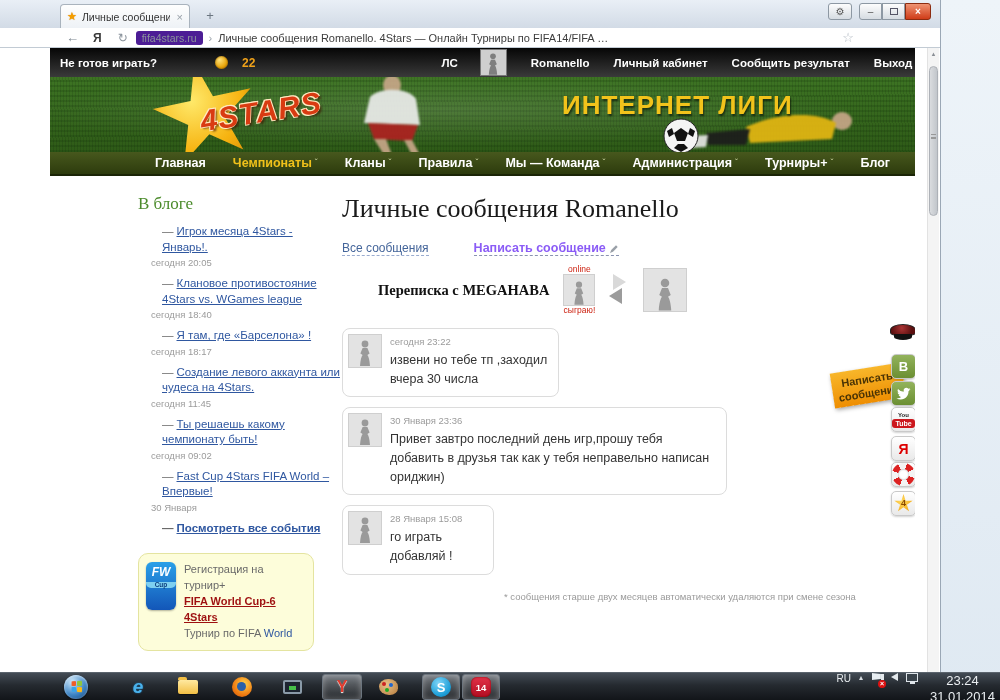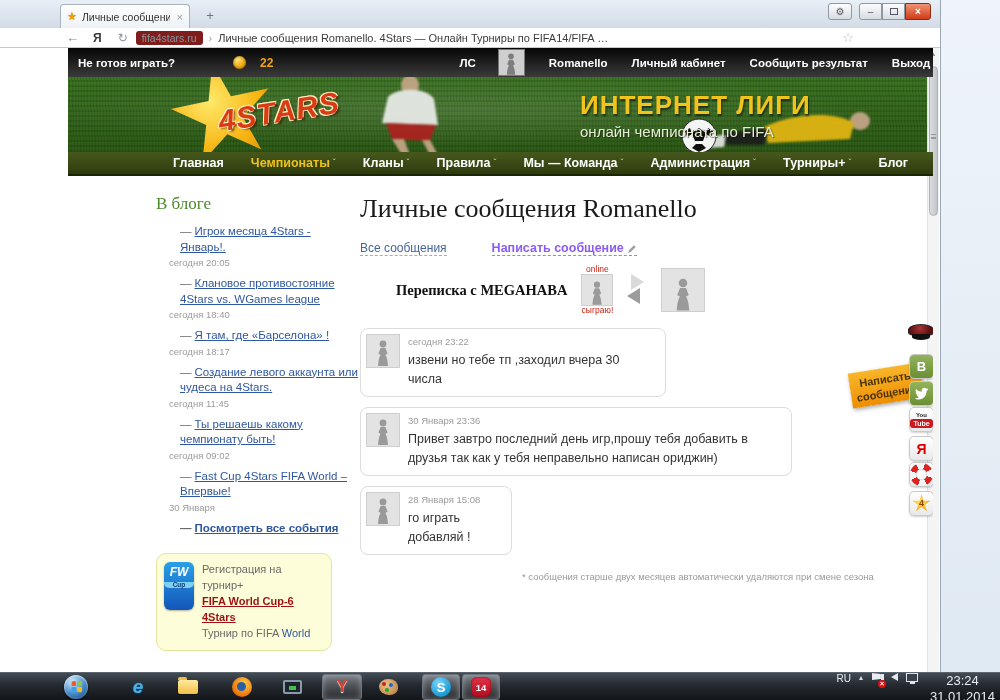--- a/index.html
+++ b/index.html
@@ -18,34 +18,34 @@
   .gearbtn { position:absolute; right:88px; top:3px; width:24px; line-height:16px; }
   .wctrls { position:absolute; right:9px; top:3px; display:flex; }
   .wctrls .wbtn { width:23px; line-height:15px; border-radius:0; }
   .wctrls .wbtn:first-child { border-radius:3px 0 0 3px; }
   .wbtn.close { width:26px; background:linear-gradient(#ef9372,#cf3c18); color:#fff; border-color:#8c2c10; border-radius:0 3px 3px 0; font-weight:bold; }
   .maxglyph { display:inline-block; width:8px; height:7px; border:1px solid #556; margin-top:4px; }
   .addr { position:absolute; left:0; top:28px; width:100%; height:20px; background:#fff; border-bottom:1px solid #c2cbd4; display:flex; align-items:center; font-size:11px; color:#444; }
   .addr .back { margin-left:66px; color:#7f8archive9; color:#7f8993; font-size:13px; }
   .addr .ybtn { margin-left:14px; font-weight:bold; color:#3a3a3a; font-size:12px; }
   .addr .reload { margin-left:16px; color:#8a939c; font-size:12px; }
-  .domain-chip { margin-left:8px; background:#7f1d1d; border-radius:3px; padding:1px 6px; color:#8b949c; font-size:10.5px; }
+  .domain-chip { margin-left:8px; background:#4c1d95; border-radius:3px; padding:1px 6px; color:#8b949c; font-size:10.5px; }
   .addr .sep { margin:0 6px; color:#9aa2aa; }
   .addr .ptitle { max-width:430px; white-space:nowrap; overflow:hidden; color:#3c3c3c; }
   .addr .bstar { margin-left:auto; margin-right:86px; color:#b4bcc4; font-size:13px; }
 
   
   .vscroll { position:absolute; left:927px; top:48px; width:12px; height:624px; background:#f4f4f4; border-left:1px solid #e2e2e2; }
   .vsup { height:12px; text-align:center; font-size:6px; line-height:12px; color:#8a8f95; }
   .vthumb { position:absolute; left:1px; top:18px; width:9px; height:150px; background:linear-gradient(90deg,#dadcdf,#c2c6cb); border:1px solid #adb1b7; border-radius:5px; }
   .vgrip { position:absolute; left:1px; top:67px; width:5px; border-top:1px solid #999; border-bottom:1px solid #999; height:5px; }
   .vgrip::after { content:""; position:absolute; left:0; top:2px; width:5px; border-top:1px solid #999; }
 
   
-  .page { position:absolute; left:68px; top:48px; width:865px; height:624px; background:#fff; overflow:hidden; }
+  .page { position:absolute; left:50px; top:48px; width:865px; height:624px; background:#fff; overflow:hidden; }
 
   .sitebar { position:absolute; left:0; top:0; width:865px; height:29px; background:linear-gradient(#060606,#3a3a3a); display:flex; align-items:center; color:#fff; font-size:11.5px; font-weight:bold; z-index:5; }
   .sitebar .notready { margin-left:10px; }
   .coin { margin-left:58px; width:13px; height:13px; border-radius:50%; background:radial-gradient(circle at 35% 30%,#ffe27a,#e8a50a 60%,#b47300); box-shadow:inset 0 0 2px #7a4d00; }
   .coinval { margin-left:14px; color:#f0a21a; font-size:12px; }
   .pmlink { margin-left:186px; }
   .tb-ava { margin-left:22px; width:27px; height:27px; background:#cfcfcf; border:1px solid #777; display:flex; align-items:flex-end; justify-content:center; overflow:hidden; }
   .sitebar .uname { margin-left:24px; }
   .sitebar .item { margin-left:24px; }
 
@@ -100,21 +100,21 @@
   .ava32 { width:32px; height:32px; }
   .ava44 { width:44px; height:44px; margin-left:10px; }
   .arrs { margin-left:12px; width:26px; height:32px; position:relative; }
   .arr-r { position:absolute; left:6px; top:0; width:0; height:0; border-top:8px solid transparent; border-bottom:8px solid transparent; border-left:13px solid #d9d9d9; }
   .arr-l { position:absolute; left:2px; top:14px; width:0; height:0; border-top:8px solid transparent; border-bottom:8px solid transparent; border-right:13px solid #9c9c9c; }
   .msgs { margin-top:12px; }
   .msg { position:relative; border:1px solid #dcdcdc; border-radius:8px; background:#fff; padding:7px 10px 8px 47px; margin-bottom:10px; min-height:46px; }
   .msg .mava { position:absolute; left:5px; top:5px; width:34px; height:34px; }
   .mtime { color:#9b9b9b; font-size:9.5px; display:block; margin-bottom:3px; }
   .mtext { color:#333; font-size:12.5px; line-height:1.45; }
-  .w1 { width:306px; } .w2 { width:432px; } .w3 { width:152px; }
+  .w1 { width:217px; } .w2 { width:385px; } .w3 { width:152px; }
   .footnote { margin-top:16px; margin-left:162px; color:#9a9a9a; font-size:9.5px; }
 
   
   .ribbon { position:absolute; left:782px; top:320px; width:72px; height:35px; transform:rotate(-9deg); background:linear-gradient(#f8b62a,#ee8e02); box-shadow:1px 2px 4px rgba(0,0,0,.35); color:#4a3305; font-weight:bold; font-size:11px; text-align:center; line-height:1.3; padding-top:4px; z-index:1; }
   .ric { position:absolute; left:841px; width:25px; height:25px; border:1px solid #c9c9c9; border-radius:5px; background:linear-gradient(#fff,#e9e9e9); box-shadow:0 1px 2px rgba(0,0,0,.18); display:flex; align-items:center; justify-content:center; z-index:2; overflow:hidden; }
   .ric.green { background:linear-gradient(#93b35c,#6b8f32); color:#fff; font-weight:bold; font-size:13px; }
   .capico { position:absolute; left:839px; top:276px; width:28px; height:20px; z-index:2; }
   .capico .crown { width:26px; height:12px; margin:0 auto; background:radial-gradient(circle at 45% 30%,#a33, #5a0f0f 70%); border-radius:50% 50% 30% 30%; border:1px solid #222; }
   .capico .visor { width:18px; height:6px; margin:-2px auto 0; background:#111; border-radius:0 0 60% 60%; }
   .ytico { flex-direction:column; font-size:6px; color:#222; font-weight:bold; line-height:1; }
@@ -224,21 +224,20 @@
           <circle cx="19" cy="19" r="17" fill="#f4f4f4" stroke="#222" stroke-width="1"></circle>
           <polygon points="19,11 26,16 23,24 15,24 12,16" fill="#111"></polygon>
           <polygon points="5,14 10,11 12,17 7,20" fill="#111"></polygon>
           <polygon points="33,14 28,11 26,17 31,20" fill="#111"></polygon>
           <polygon points="12,31 16,27 22,27 26,31 19,35" fill="#111"></polygon>
         </svg>
         <div class="starlogo"></div>
         <div class="logo4">4STARS</div>
         <div class="btxt">
           <div class="btitle">ИНТЕРНЕТ ЛИГИ</div>
-          <div class="bsub">онлайн чемпионата по FIFA</div>
         </div>
       </div>
 
       <div class="menubar">
         <span class="mi"><span>Главная</span></span>
         <span class="mi active"><span>Чемпионаты</span><span class="crt">ˇ</span></span>
         <span class="mi"><span>Кланы</span><span class="crt">ˇ</span></span>
         <span class="mi"><span>Правила</span><span class="crt">ˇ</span></span>
         <span class="mi"><span>Мы — Команда</span><span class="crt">ˇ</span></span>
         <span class="mi"><span>Администрация</span><span class="crt">ˇ</span></span>

